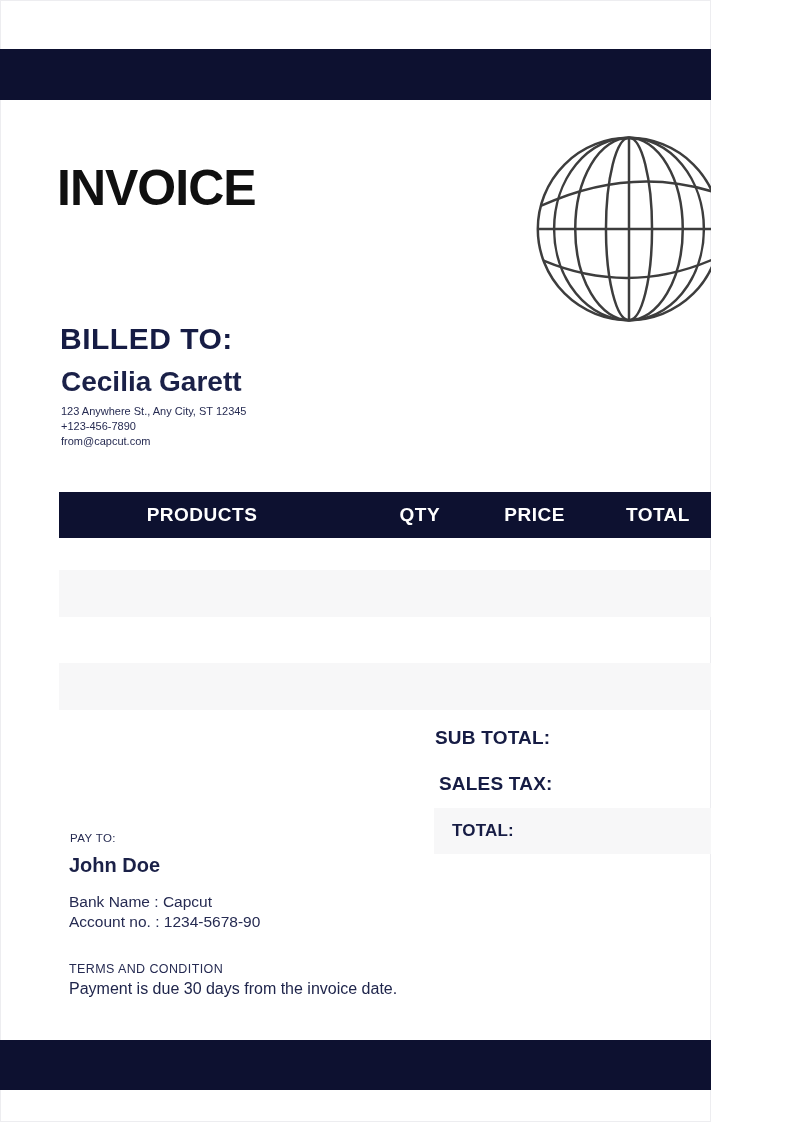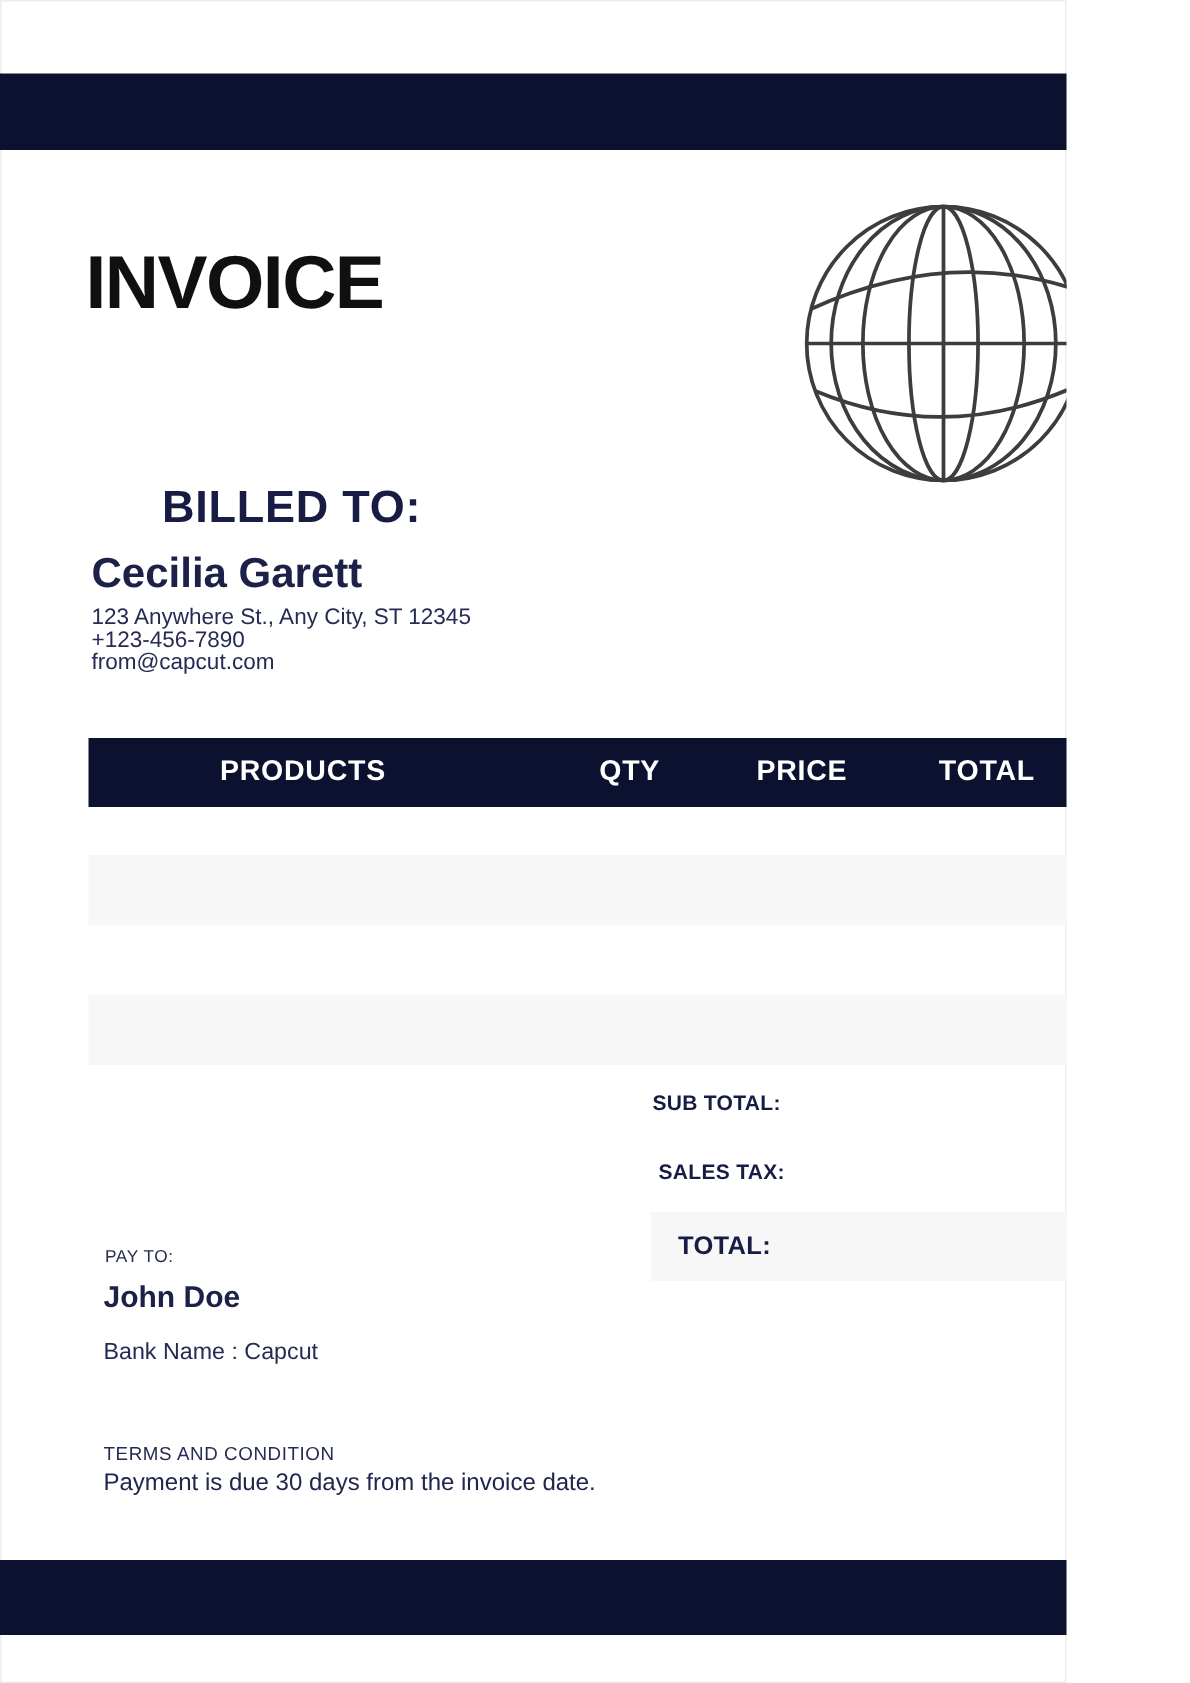--- a/index.html
+++ b/index.html
@@ -30,30 +30,30 @@
     color: #1f2549;
   }
 
   
   .globe { left: 531px; top: 133px; }
 
   
   .billed-heading {
     left: 60px; top: 324px;
     font-size: 30px; font-weight: 800; letter-spacing: 0.5px;
-    color: #161c44; line-height: 1; margin-left: 48px;
+    color: #161c44; line-height: 1;
   }
   .client-name {
     left: 61px; top: 368px;
     font-size: 28px; font-weight: 700;
     color: #1b2148; line-height: 1;
   }
   .client-contact {
     left: 61px; top: 404px;
-    font-size: 15px; line-height: 15px; font-weight: 400;
+    font-size: 11px; line-height: 15px; font-weight: 400;
     color: #262b52;
   }
 
   
   .table-header {
     left: 59px; top: 492px; width: 656px; height: 46px;
     background: #0d1130;
     text-align: right;
   }
   .table-header span {
@@ -66,21 +66,21 @@
   .col-qty      { left: 55.0%; }
   .col-price    { left: 72.5%; }
   .col-total    { left: 91.3%; }
 
   .item-row { left: 59px; width: 656px; height: 47px; background: #f7f7f8; }
   .item-row-1 { top: 570px; }
   .item-row-2 { top: 663px; }
 
   
   .totals-label {
-    font-size: 14px; font-weight: 800; letter-spacing: 0.2px;
+    font-size: 19px; font-weight: 800; letter-spacing: 0.2px;
     color: #161c44; line-height: 1; white-space: nowrap;
   }
   .subtotal-label { left: 435px; top: 728px; }
   .salestax-label { left: 439px; top: 774px; }
   .total-row {
     left: 434px; top: 808px; width: 281px; height: 46px;
     background: #f7f7f8;
   }
   .total-label {
     position: absolute; left: 18px; top: 50%; transform: translateY(-50%);
@@ -166,20 +166,21 @@
 
   <div class="abs total-row">
     <span class="total-label">TOTAL:</span>
   </div>
 
   <div class="abs payto-label">PAY TO:</div>
   <div class="abs payee-name">John Doe</div>
 
   <div class="abs bank-details">
     <div>Bank Name : Capcut</div>
+    <div>Account no. : 1234-5678-90</div>
   </div>
 
   <div class="abs terms-heading">TERMS AND CONDITION</div>
   <div class="abs terms-text">Payment is due 30 days from the invoice date.</div>
 
   <div class="abs bottom-bar"></div>
 
 </div>
 
 </body></html>

